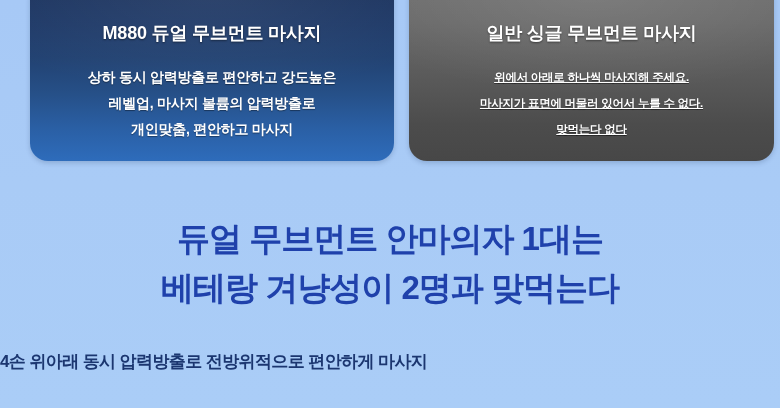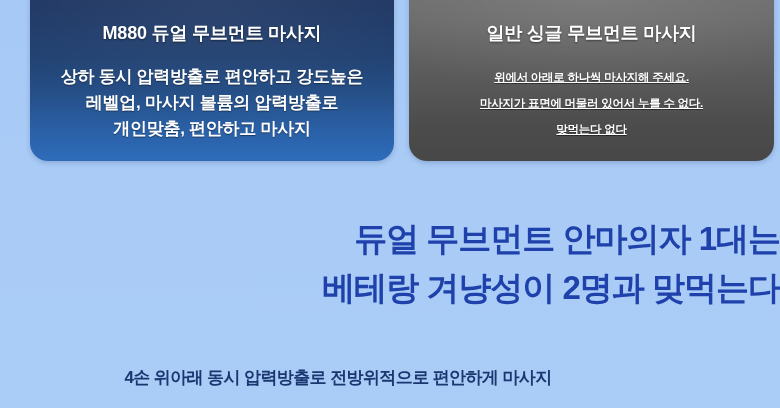--- a/index.html
+++ b/index.html
@@ -86,21 +86,21 @@
 
   .card-body {
     margin: 0;
     padding: 0;
     list-style: none;
     margin-top: 19px;
   }
 
   .card-body li {
     text-align: center;
-    font-size: 17px;
+    font-size: 14px;
     font-weight: bold;
     color: #ffffff;
     letter-spacing: -0.25px;
     line-height: 26px;
     white-space: nowrap;
     text-shadow: 0 1px 1px rgba(0,0,0,0.40);
   }
 
   .card-gray .card-body li {
     font-size: 11.5px;
@@ -117,30 +117,28 @@
   }
 
   .headline {
     margin: 0;
     font-size: 33px;
     font-weight: bold;
     line-height: 49px;
     letter-spacing: -1px;
     color: #1f41ab;
     white-space: nowrap;
-    text-align: right;
   }
 
   .subheadline {
     position: absolute;
     left: 0;
     top: 350px;
     width: 644px;
-    text-align: center;
-    margin: 16px;
+    margin: 0;
     font-size: 17px;
     font-weight: bold;
     letter-spacing: -0.6px;
     color: #1b3670;
     white-space: nowrap;
   }
 </style>
 </head>
 <body>
 

